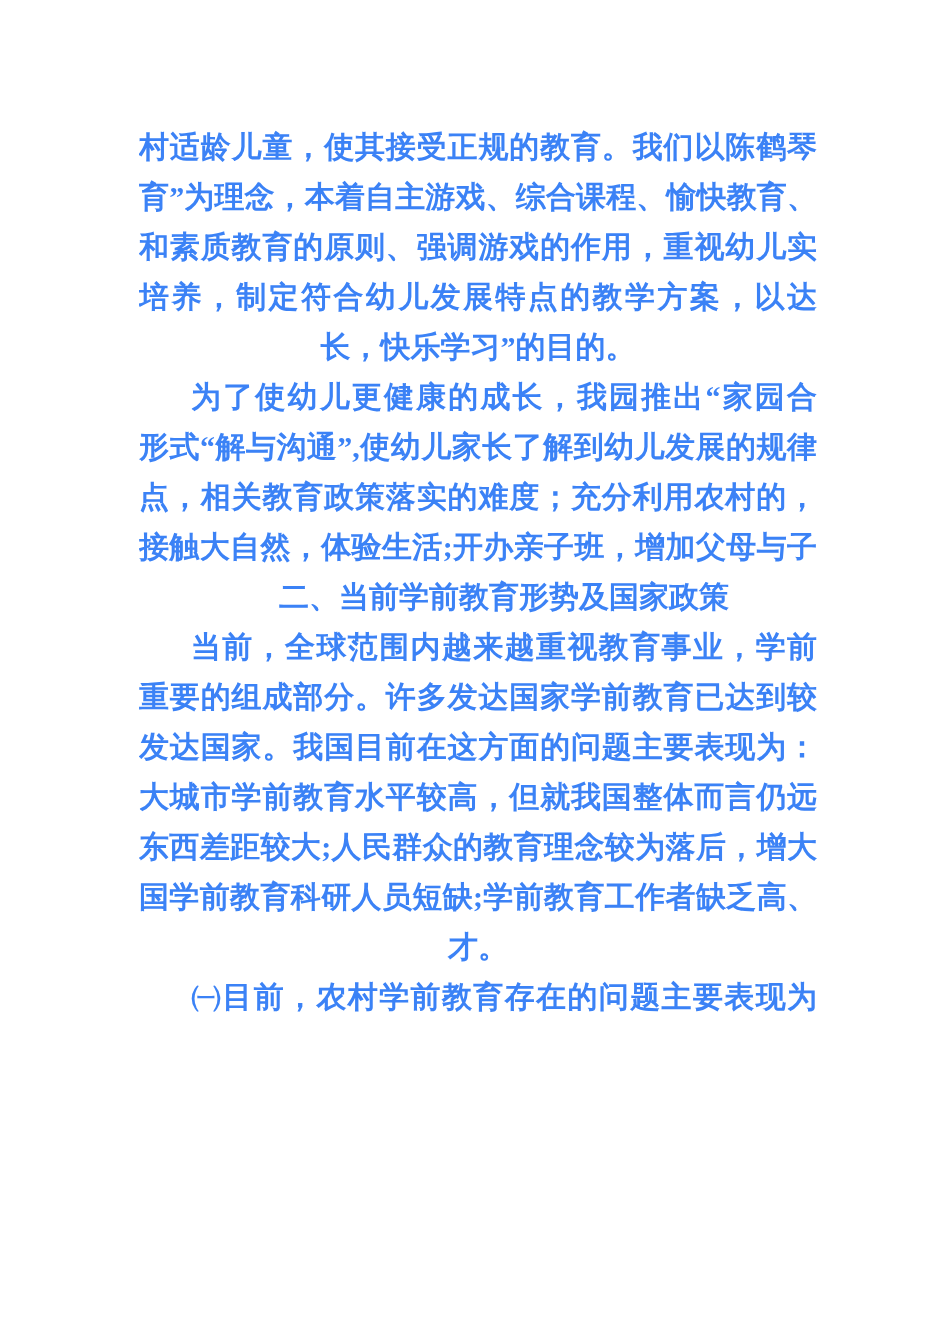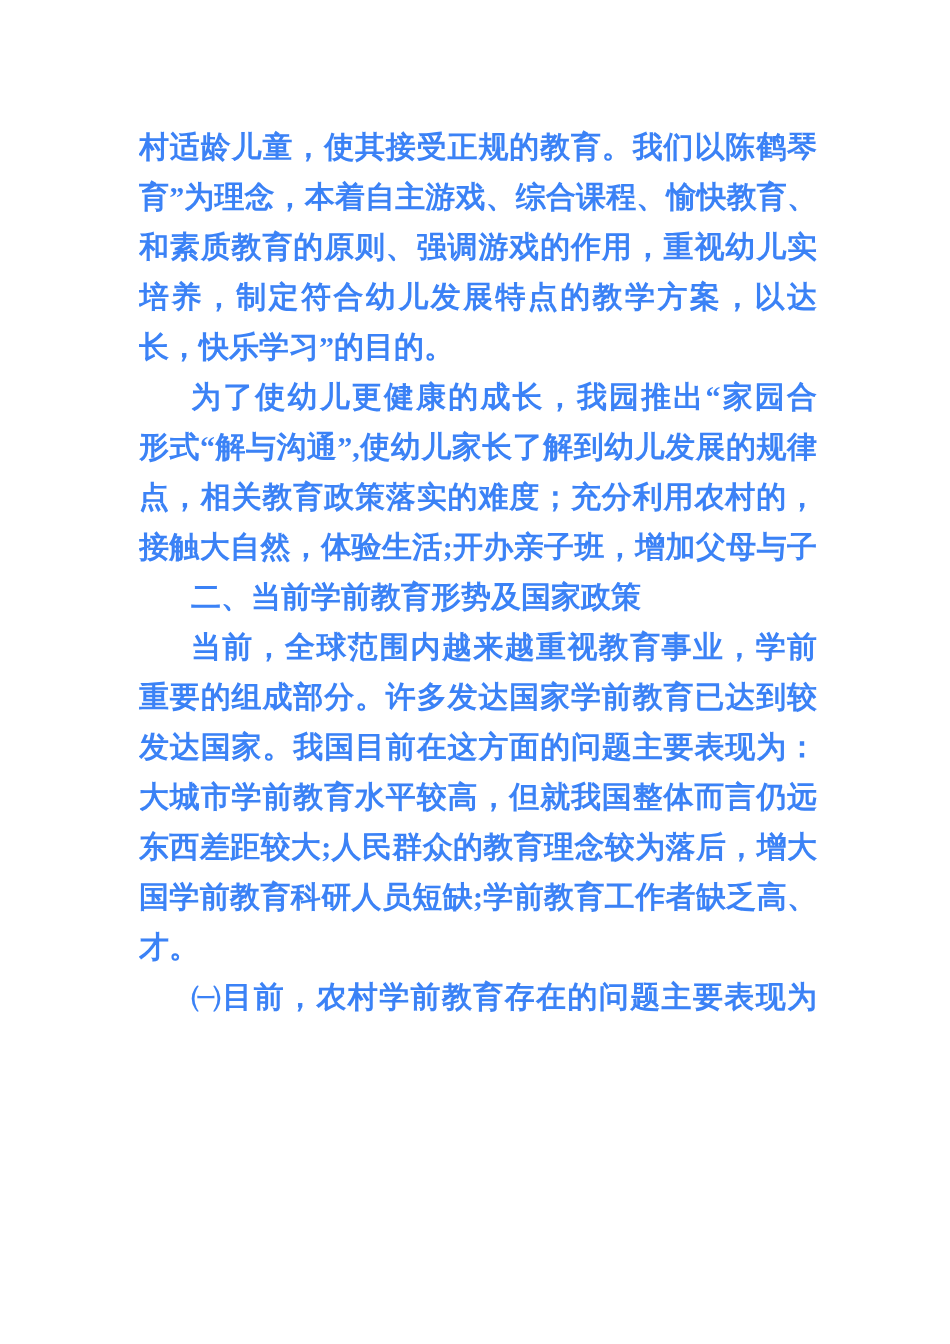--- a/index.html
+++ b/index.html
@@ -22,21 +22,21 @@
     width: 678px;
     color: #3b82f6;
     font-size: 30px;
     font-weight: 700;
     letter-spacing: 0px;
   }
   .line {
     height: 50px;
     line-height: 50px;
     overflow: hidden;
-    text-align: left;
+    text-align: center;
   }
   .line.justify {
     text-align: justify;
     text-align-last: justify;
     text-justify: inter-character;
   }
   .line.indent {
     text-indent: 52px;
   }
 </style>

